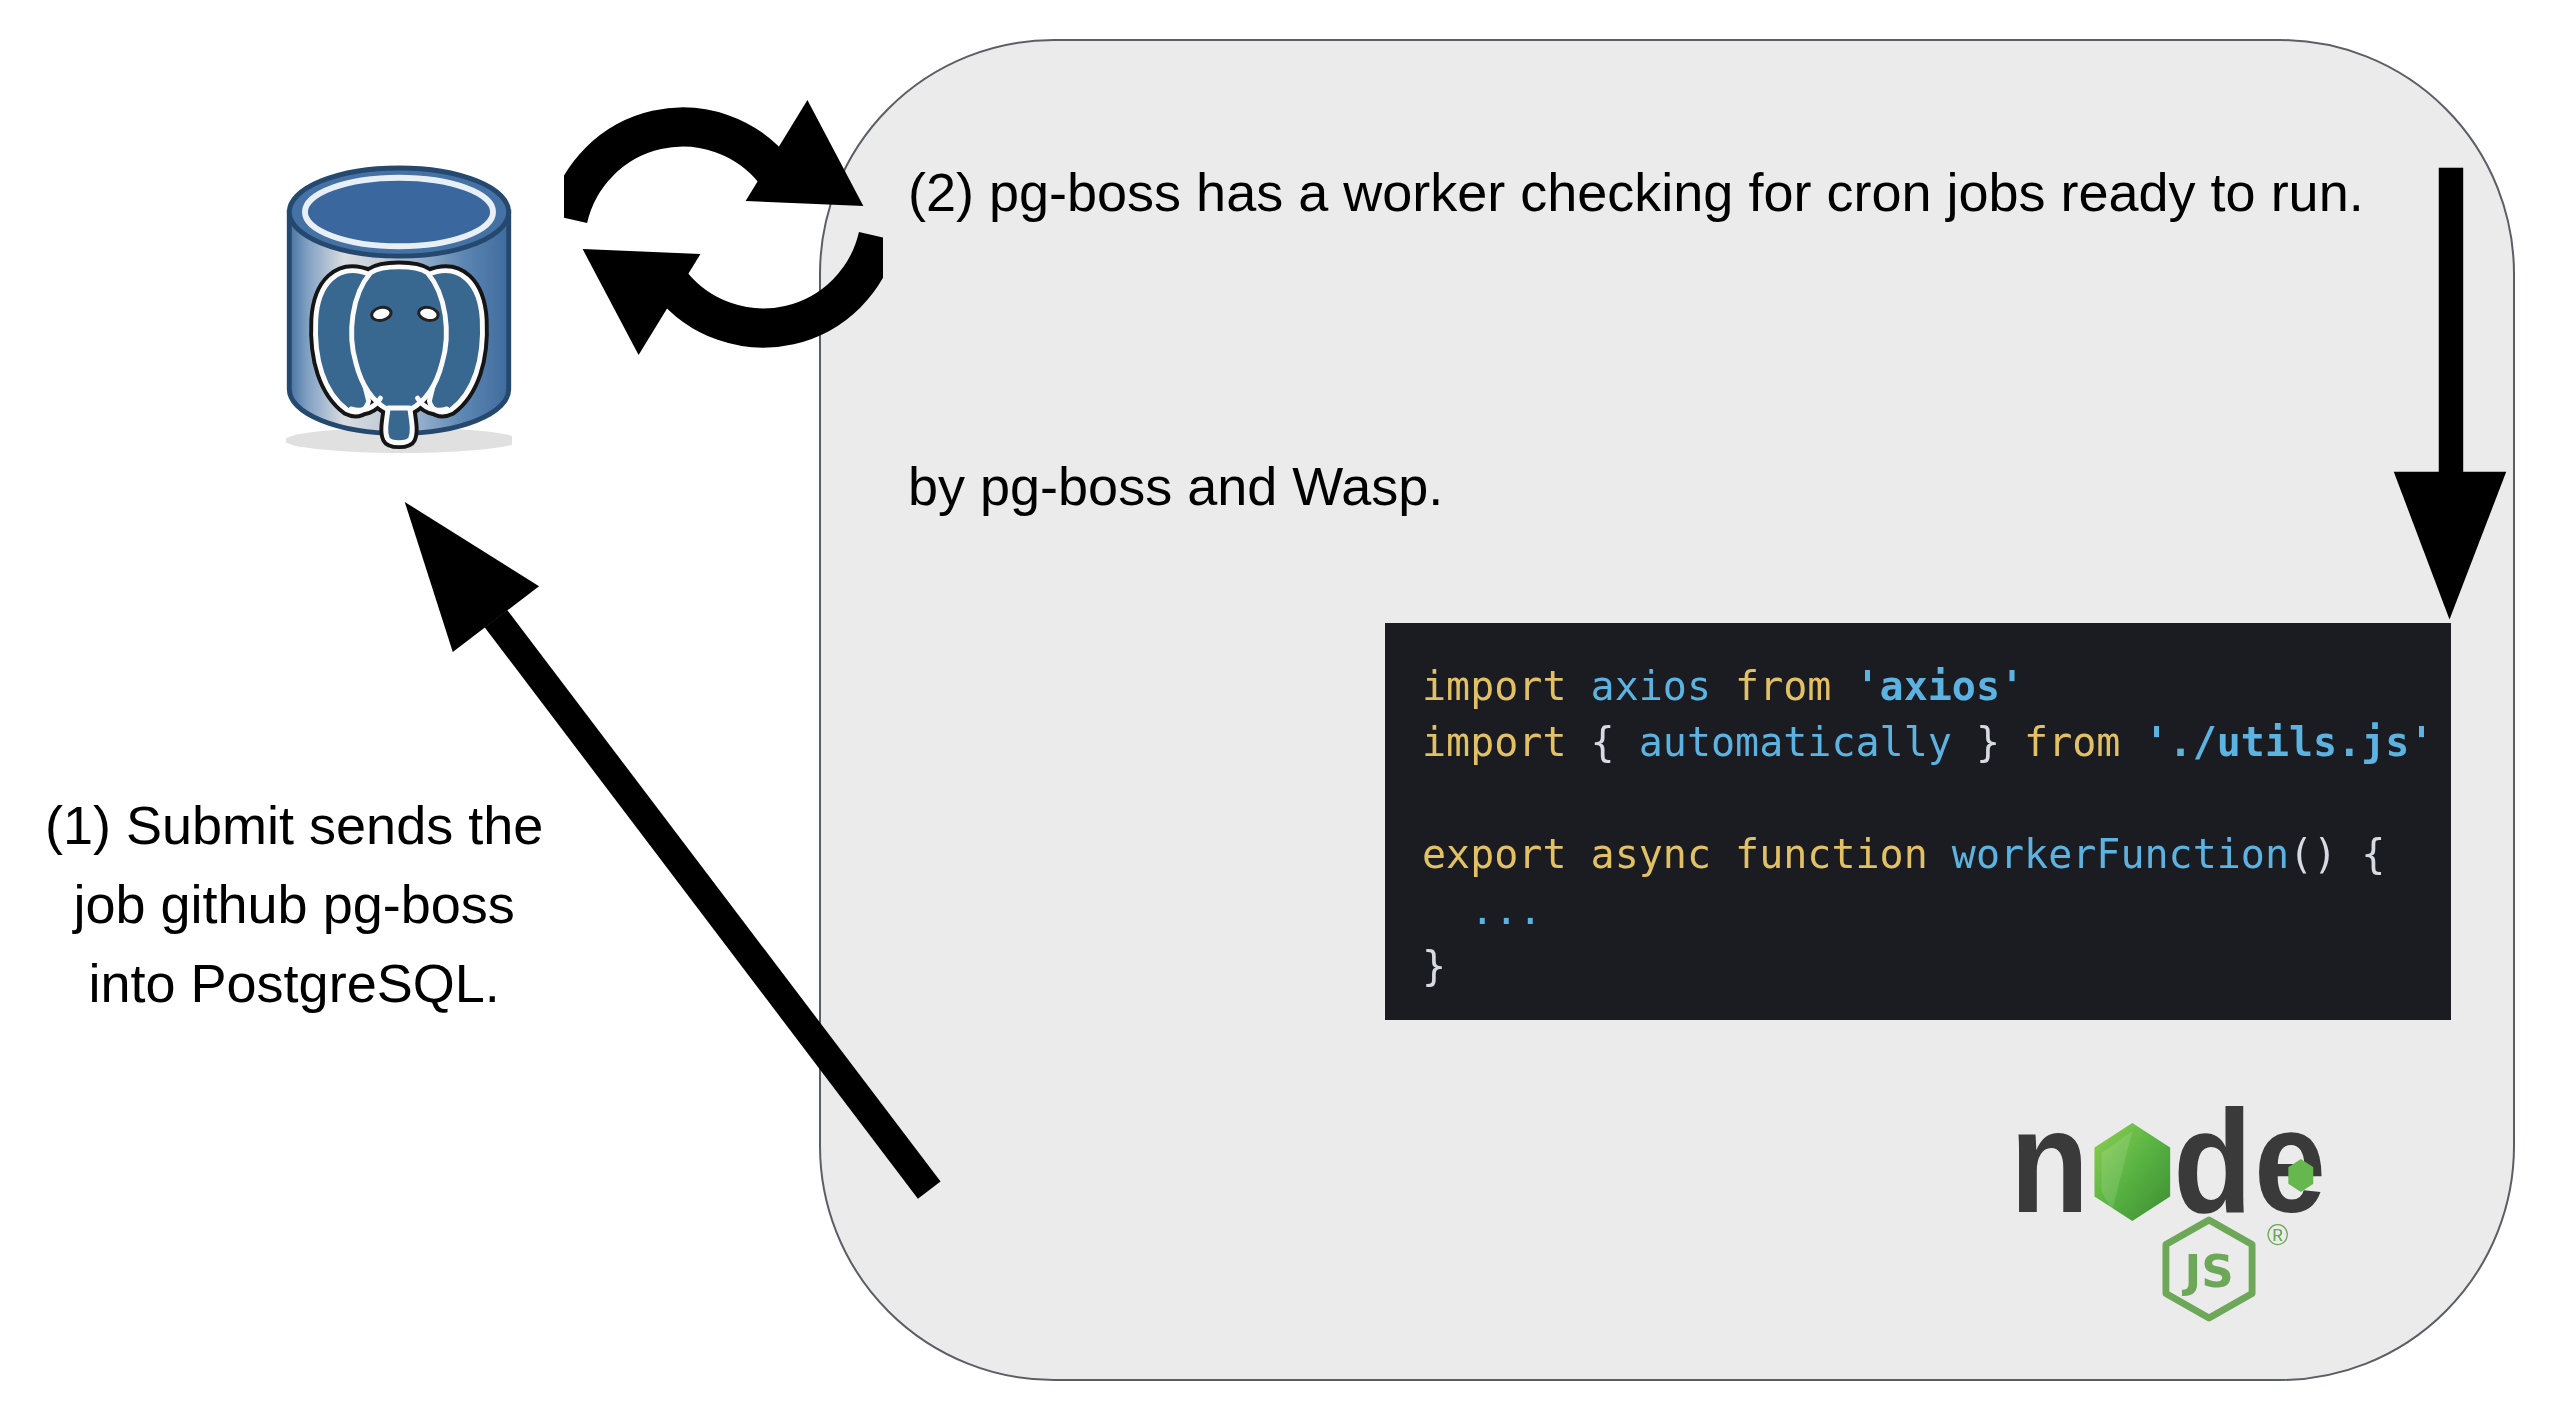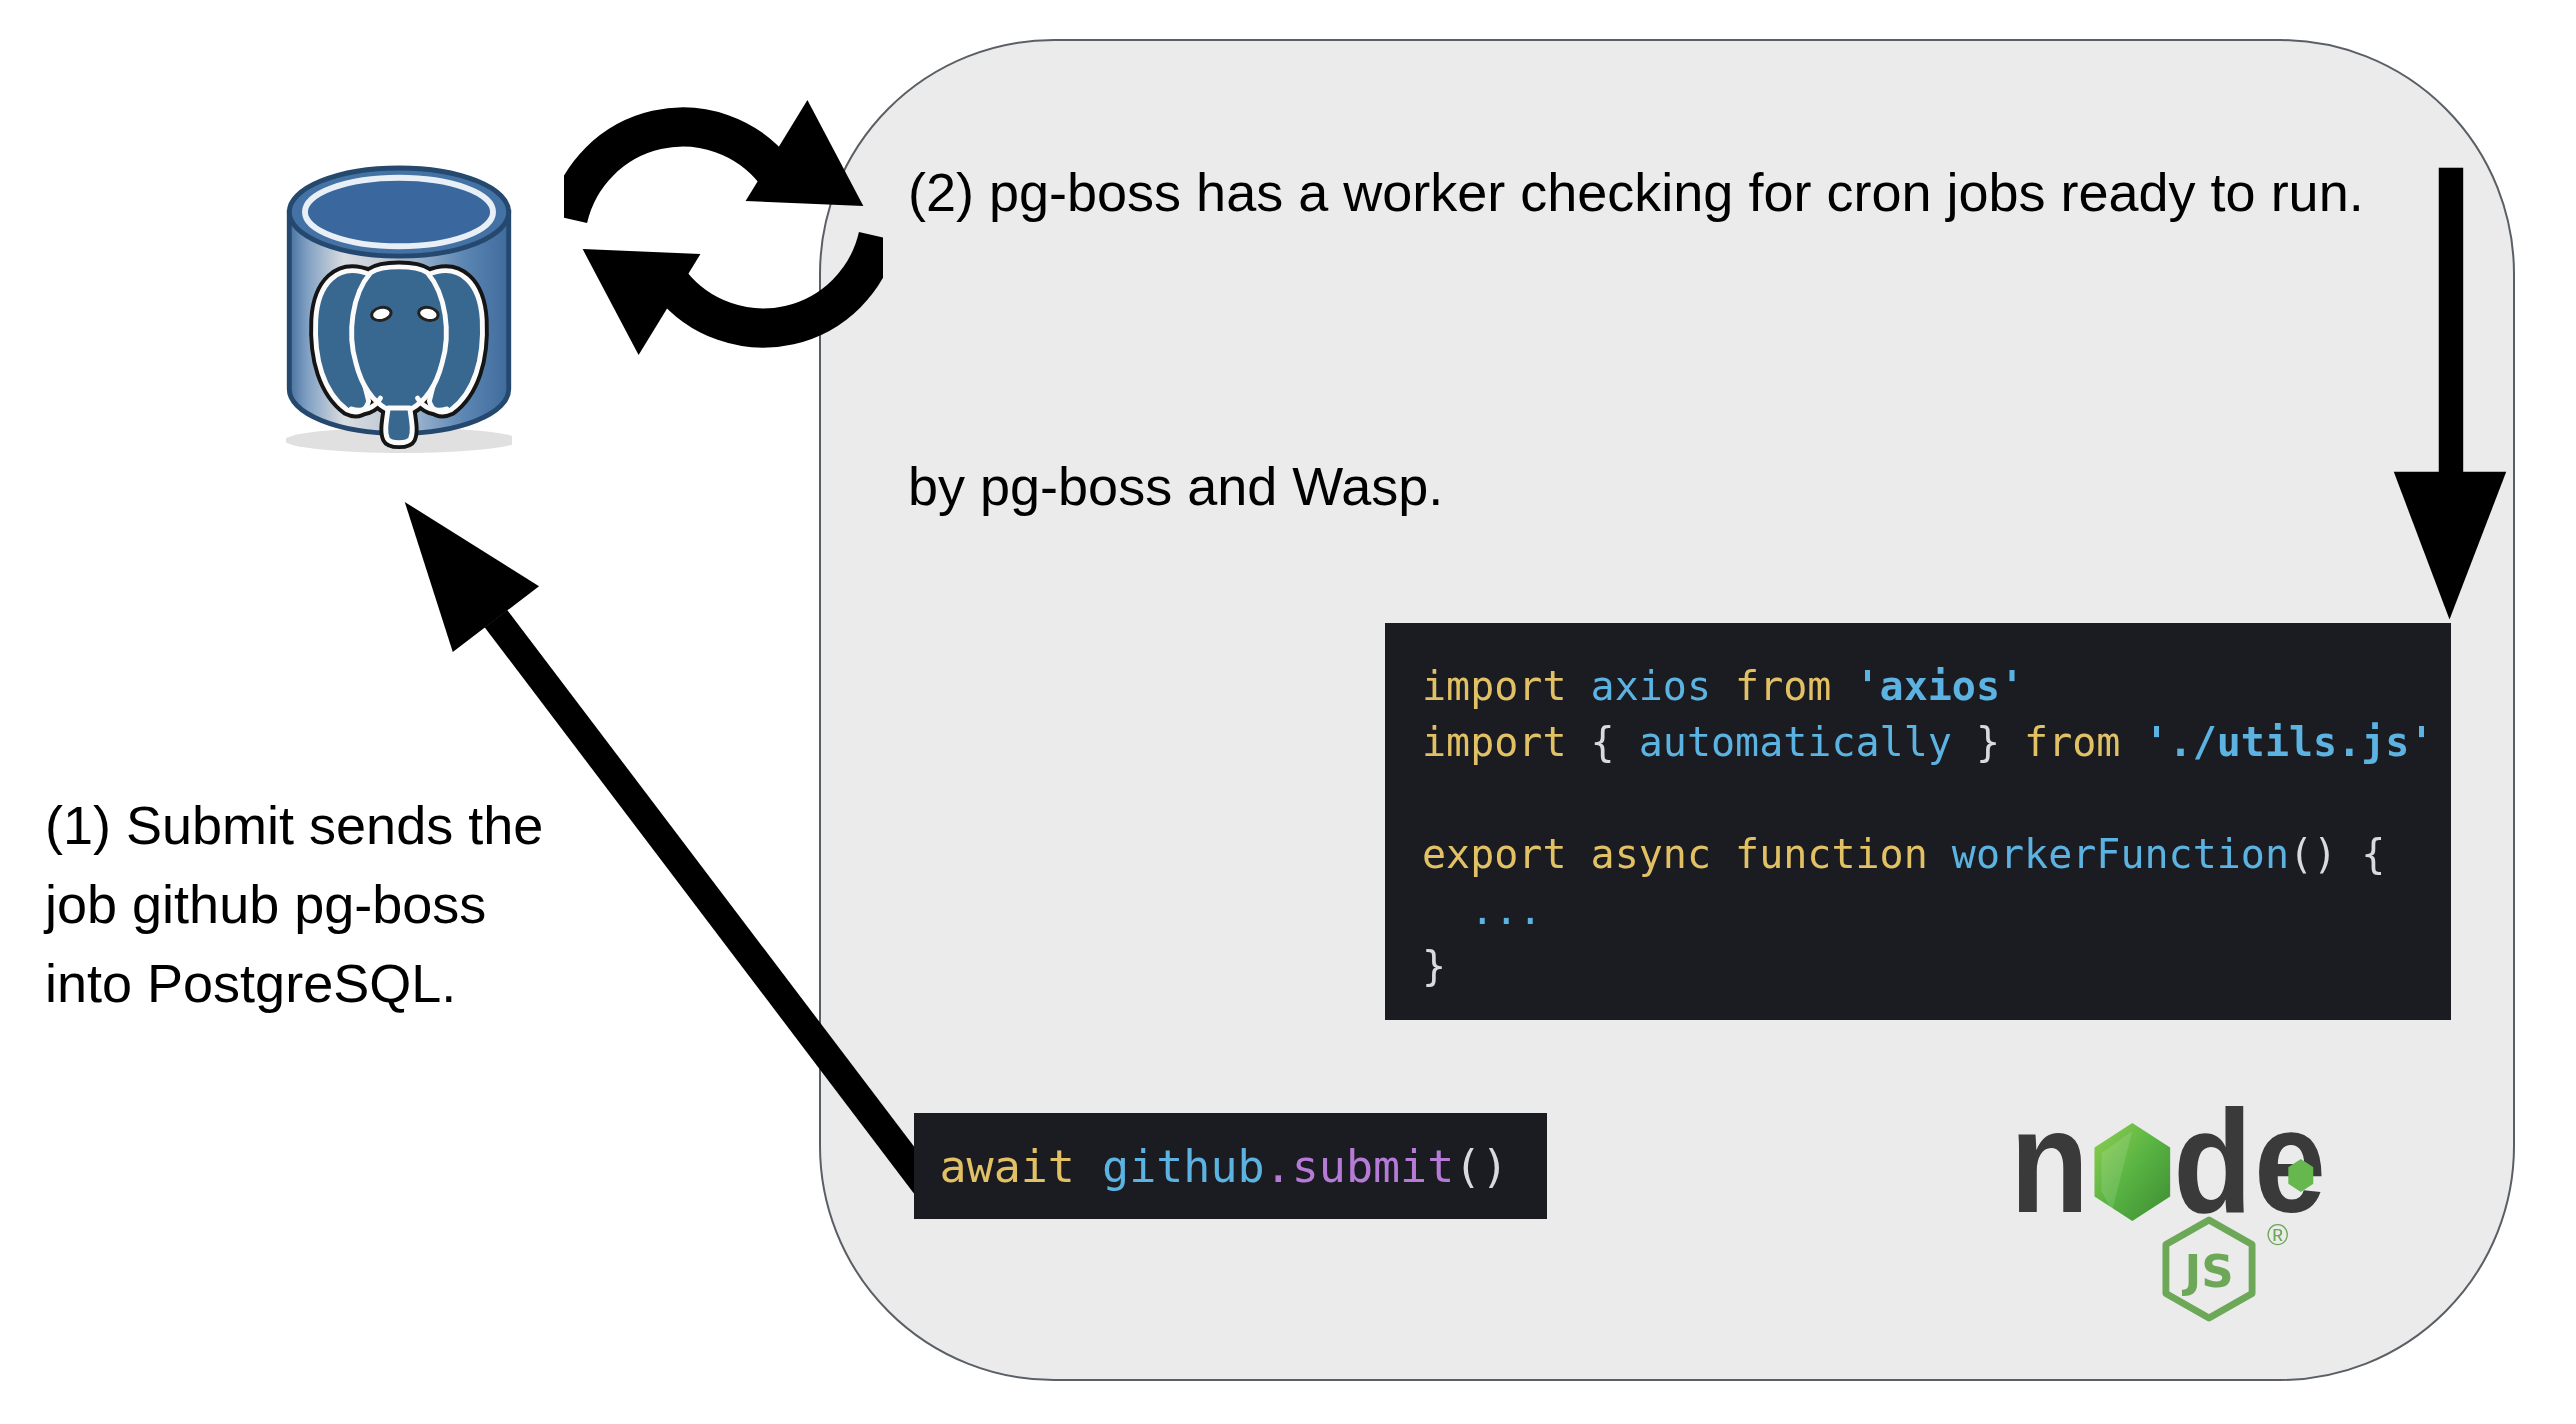--- a/index.html
+++ b/index.html
@@ -11,21 +11,21 @@
   .canvas{
     position:relative; width:2576px; height:1424px; overflow:hidden;
     background:#ffffff; font-family:"Liberation Sans", sans-serif;
   }
   .panel{
     position:absolute; left:819px; top:39px; width:1696px; height:1342px;
     background:var(--panel_bg); border:2.9px solid var(--panel_border);
     border-radius:235px; box-sizing:border-box;
   }
   .abs{position:absolute;}
-  .label{color:var(--ink);}
+  .label{color:var(--ink);text-align:center;}
   .step2{left:908px; top:161px; font-size:54px; white-space:nowrap;}
   .step3{left:908px; top:453px; font-size:54px; line-height:67px; white-space:nowrap;}
   .step1{left:45px; top:786px; font-size:54px; line-height:79px; white-space:nowrap;}
   .codeblock{
     background:var(--code_bg); box-sizing:border-box;
     font-family:"DejaVu Sans Mono","Liberation Mono",monospace;
   }
   .worker{
     left:1385px; top:623px; width:1066px; height:397px;
     padding:35px 19.6px 0 37px; font-size:40px; line-height:56px;
@@ -127,23 +127,20 @@
 
   <div class="abs codeblock worker">
     <div class="cl"><span class="tk-kw">import </span><span class="tk-id">axios</span><span class="tk-kw"> from </span><span class="tk-str">'axios'</span></div>
     <div class="cl"><span class="tk-kw">import </span><span class="tk-pn">{ </span><span class="tk-id">automatically</span><span class="tk-pn"> } </span><span class="tk-kw">from </span><span class="tk-str">'./utils.js'</span></div>
     <div class="cl">&nbsp;</div>
     <div class="cl"><span class="tk-kw">export async function </span><span class="tk-id">workerFunction</span><span class="tk-pn">() {</span></div>
     <div class="cl"><span class="tk-id">  ...</span></div>
     <div class="cl"><span class="tk-pn">}</span></div>
   </div>
 
-  <div class="abs codeblock submit">
-    <div class="cl"><span class="tk-kw">await </span><span class="tk-id">github</span><span class="tk-fn">.submit</span><span class="tk-pn">()</span></div>
-  </div>
 
   <div class="abs nodejs">
     <div class="node-word">
       <span>n</span><svg class="node-hex" viewBox="0 0 86 98">
         <defs>
           <linearGradient id="nhex" x1="0" y1="0" x2="1" y2="1">
             <stop offset="0" stop-color="#8fd052"></stop>
               <stop offset="0.5" stop-color="#58b342"></stop>
               <stop offset="1" stop-color="#3e8c33"></stop>
           </linearGradient>

